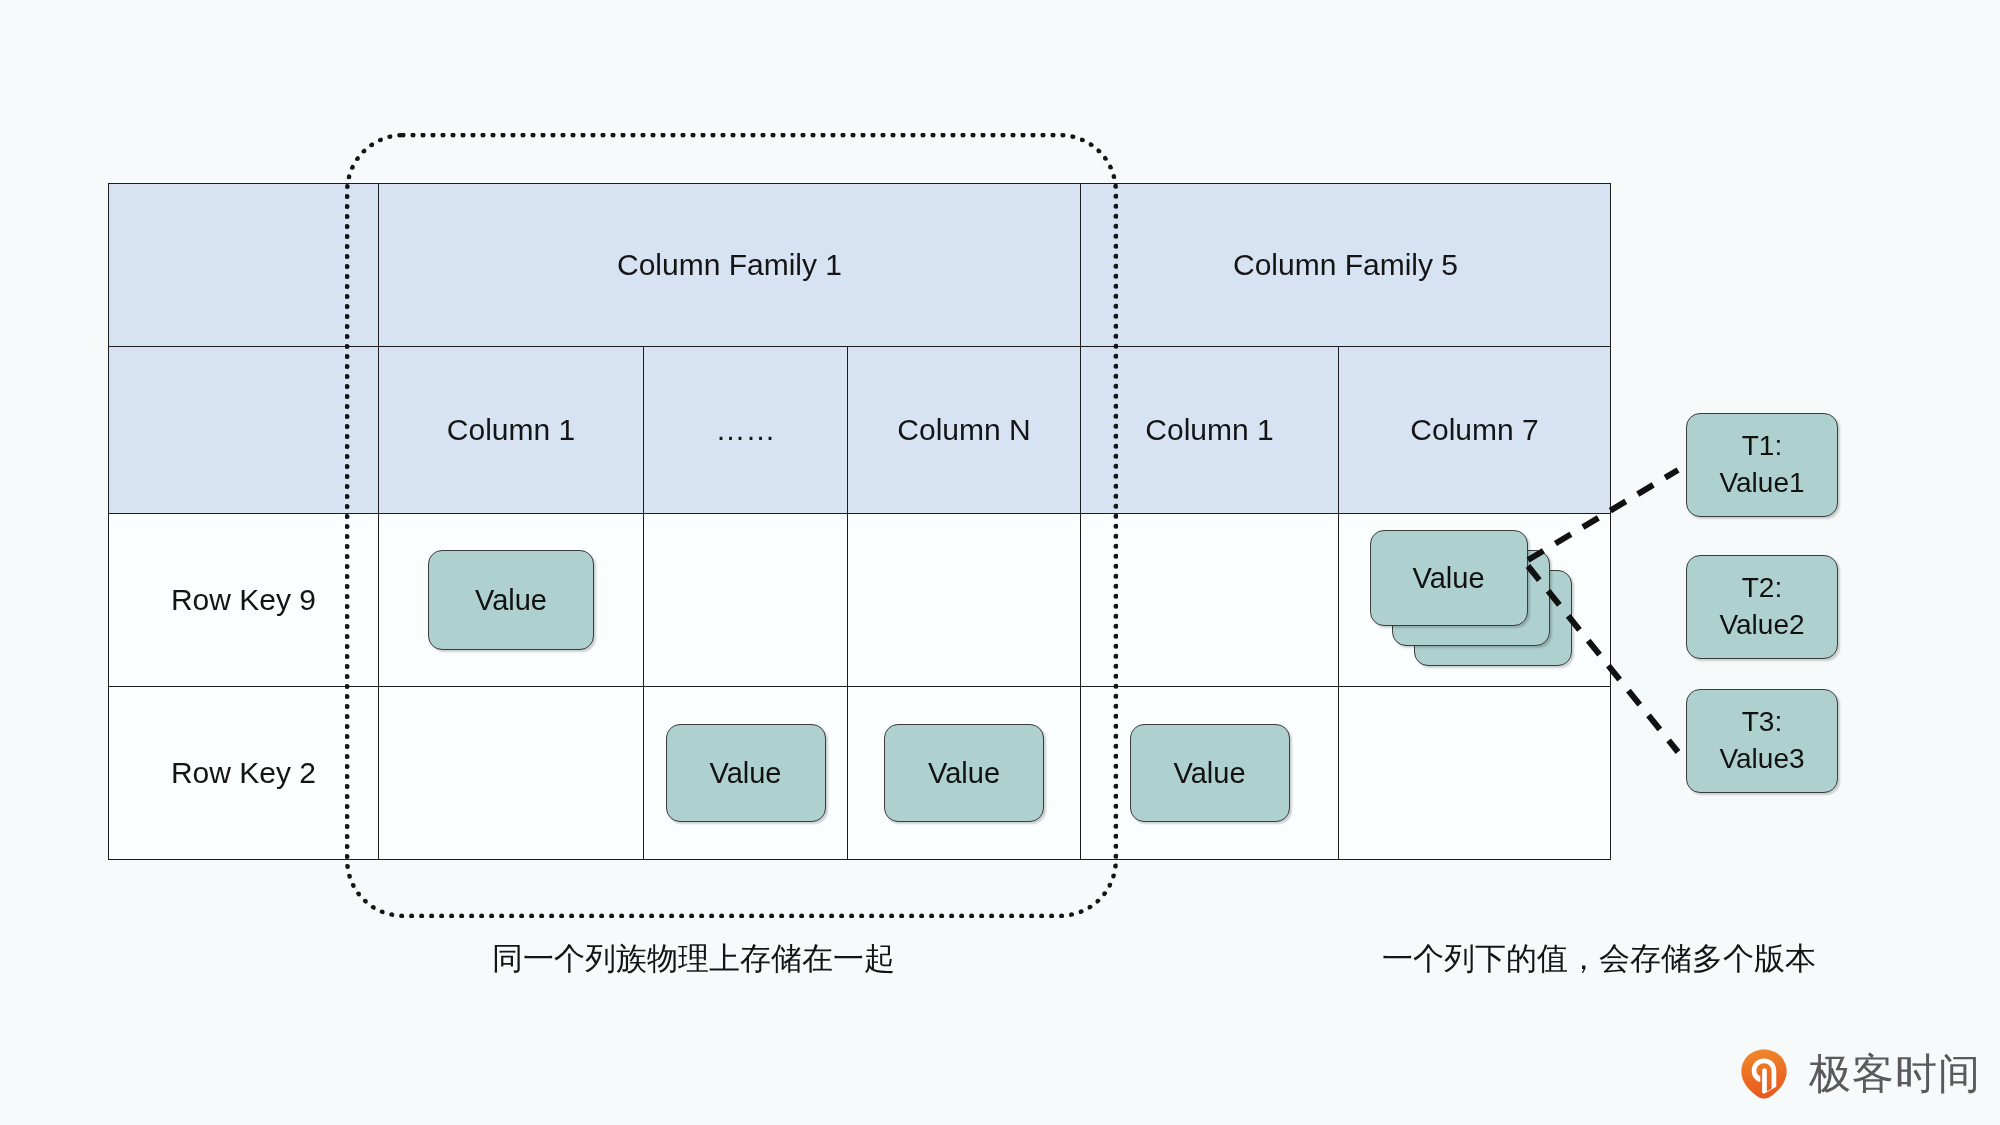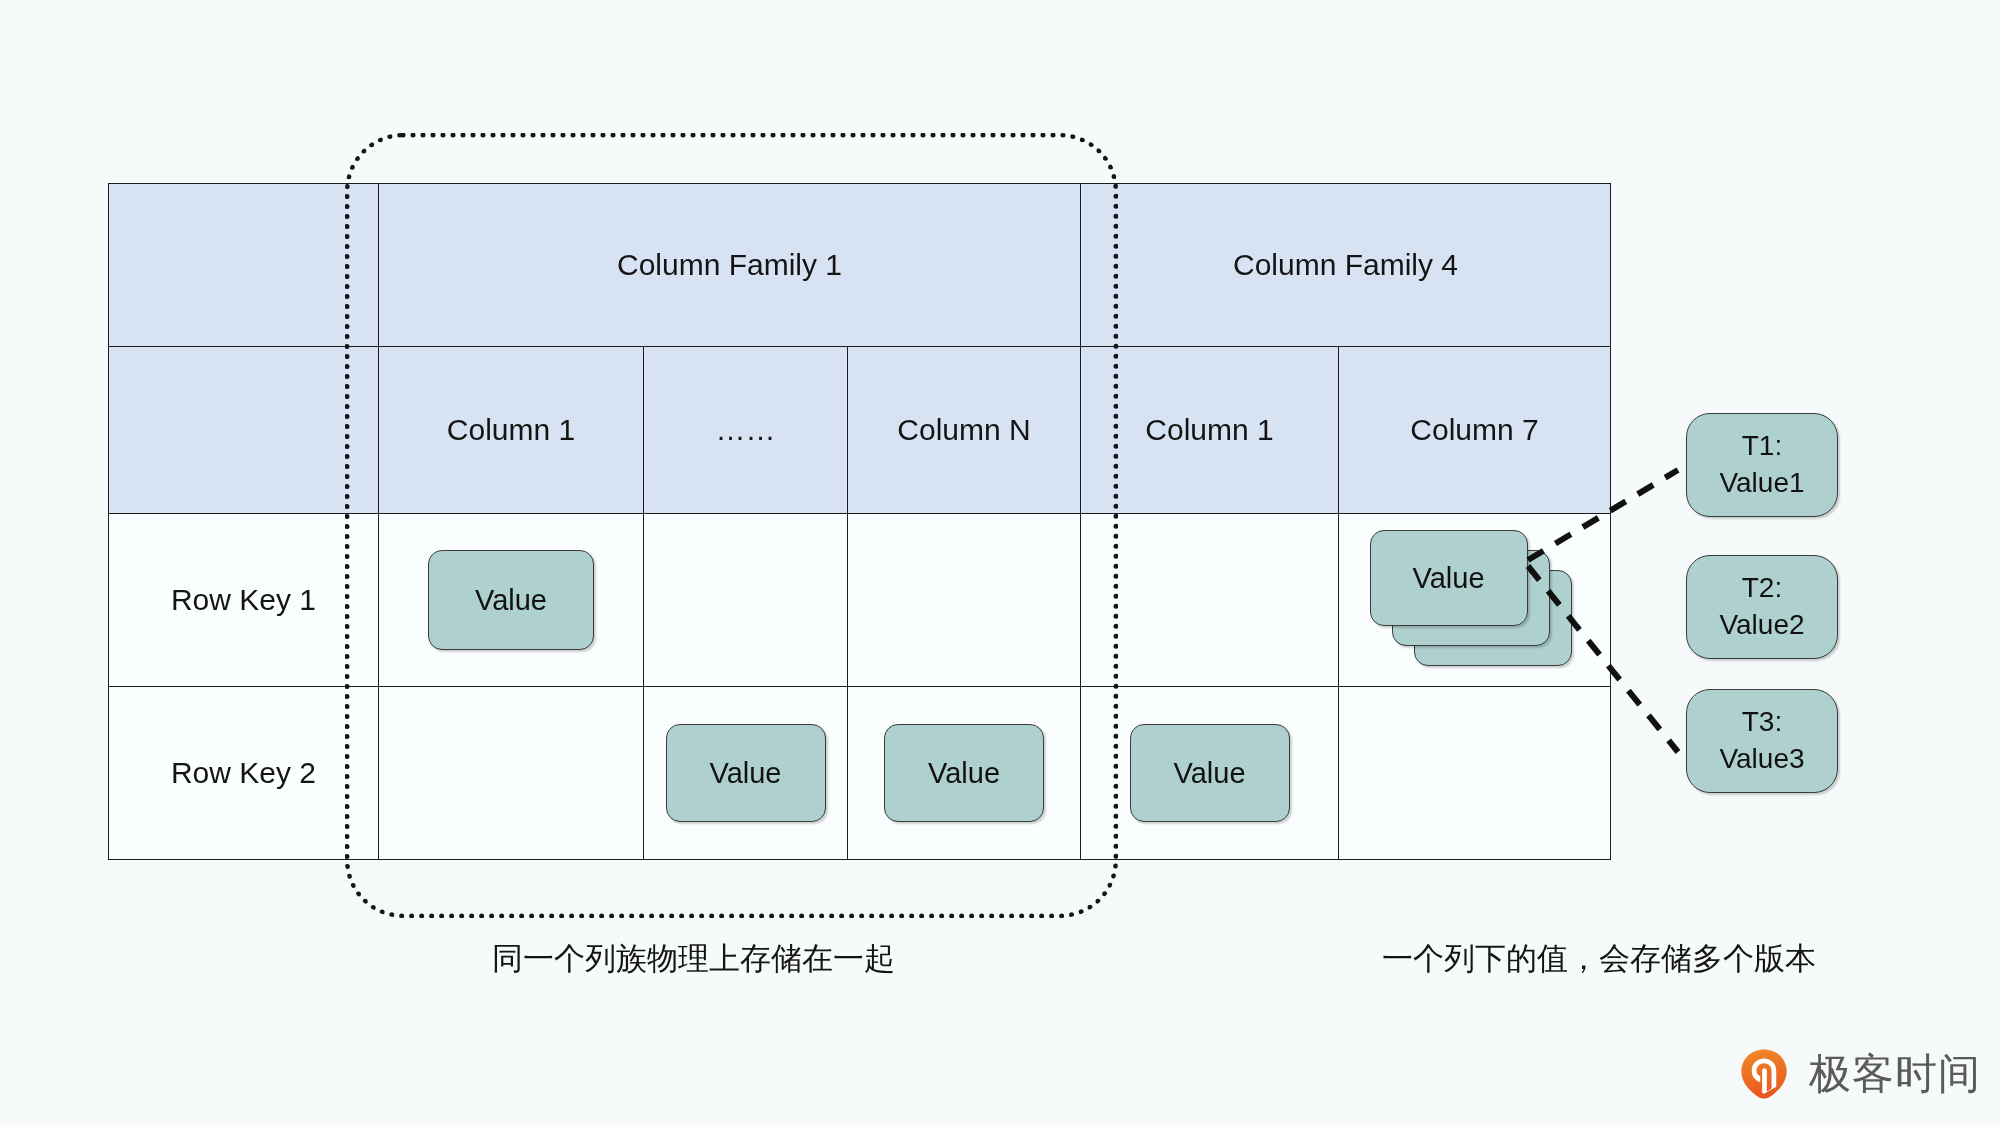--- a/index.html
+++ b/index.html
@@ -109,21 +109,21 @@
     background: transparent;
   }
 
   
   .ts-chip {
     position: absolute;
     width: 152px;
     height: 104px;
     background: #aed0ce;
     border: 1.6px solid #3b3b3b;
-    border-radius: 24px;
+    border-radius: 14px;
     display: flex;
     flex-direction: column;
     align-items: center;
     justify-content: center;
     font-size: 28px;
     line-height: 1.32;
     color: #111111;
     box-sizing: border-box;
     box-shadow: 2px 2px 2px rgba(0,0,0,0.18);
     z-index: 6;
@@ -191,21 +191,21 @@
     <tbody>
 
       <tr class="row-head1">
         <td class="hdr">
           <span></span>
         </td>
         <td class="hdr" colspan="3">
           <span>Column Family 1</span>
         </td>
         <td class="hdr" colspan="2">
-          <span>Column Family 4</span>
+          <span>Column Family 5</span>
         </td>
       </tr>
 
       <tr class="row-head2">
         <td class="hdr">
           <span></span>
         </td>
         <td class="hdr">
           <span>Column 1</span>
         </td>
@@ -218,21 +218,21 @@
         <td class="hdr">
           <span>Column 1</span>
         </td>
         <td class="hdr">
           <span>Column 7</span>
         </td>
       </tr>
 
       <tr class="row-body">
         <td>
-          <span>Row Key 1</span>
+          <span>Row Key 9</span>
         </td>
         <td>
           <div class="cell-inner">
             <span class="value-chip">Value</span>
           </div>
         </td>
         <td>
           <div class="cell-inner">
               <span></span>
             </div>

